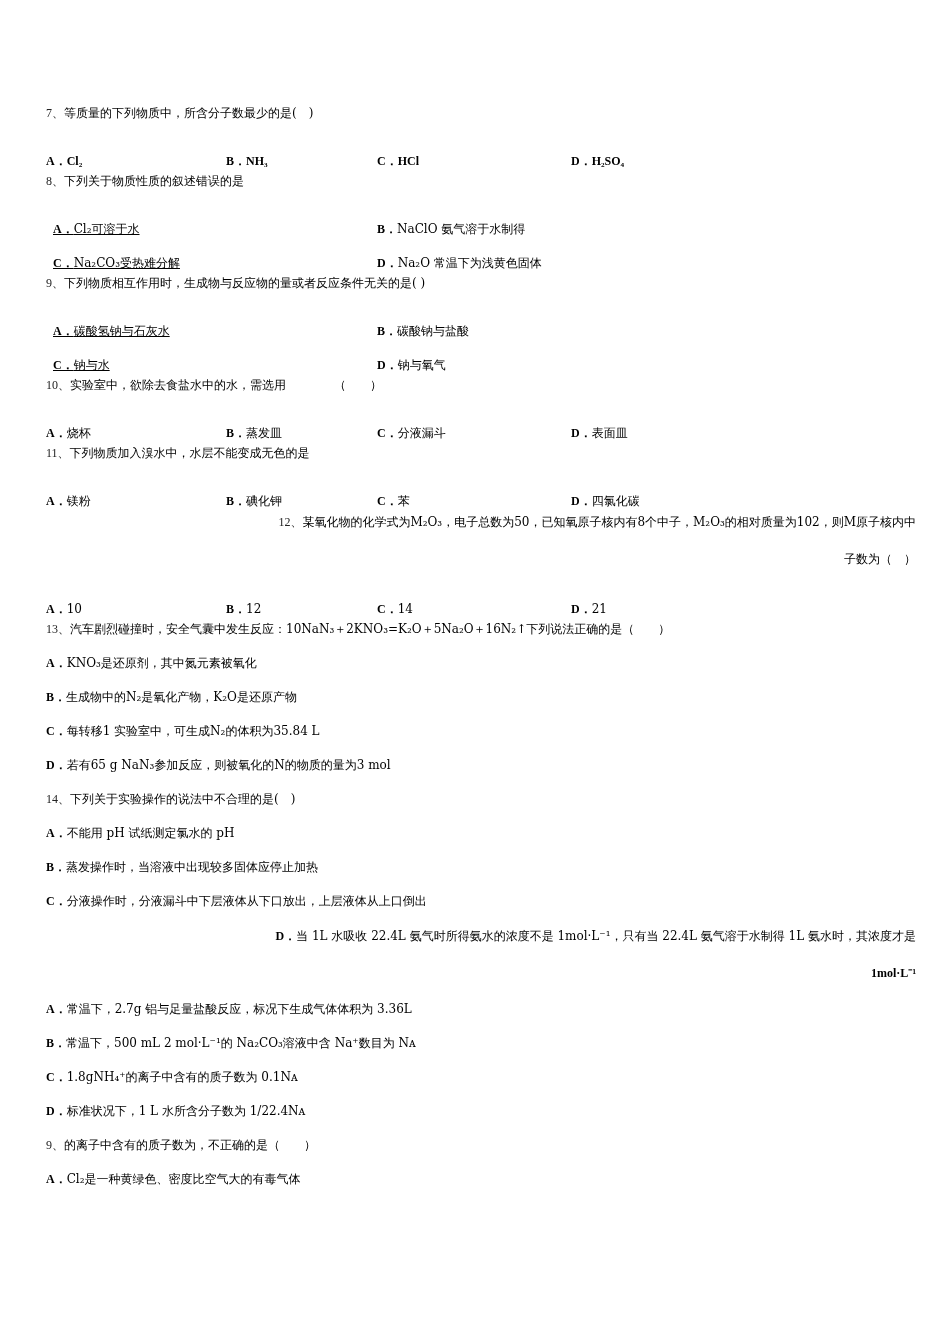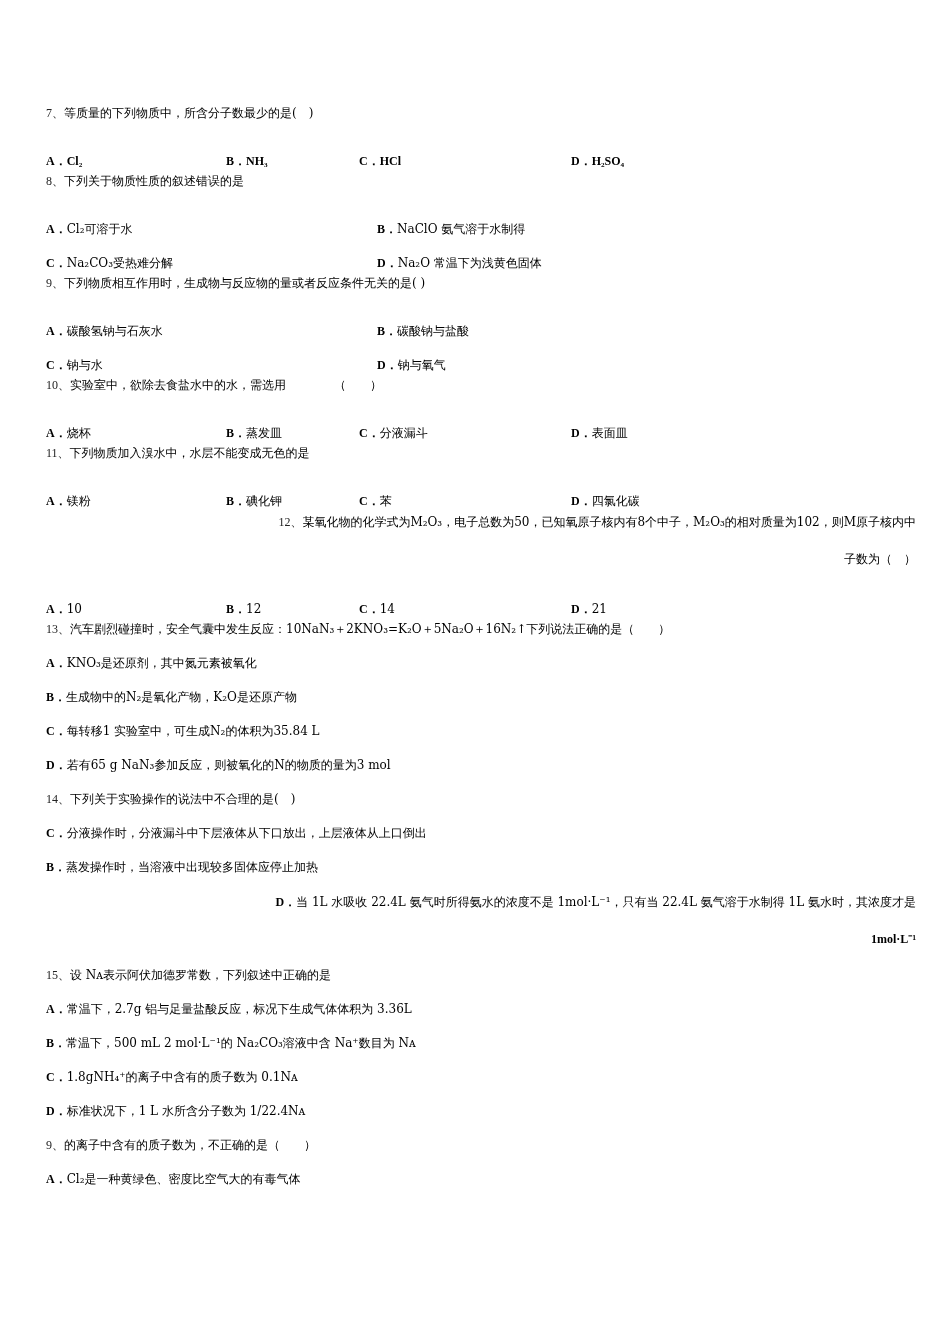--- a/index.html
+++ b/index.html
@@ -13,22 +13,22 @@
     position: relative; height: 34px; line-height: 34px;
     font-size: 12px; white-space: nowrap;
   }
   .line.tall { height: 37px; line-height: 37px; text-align: right; }
   .qnum { font-family: "Liberation Serif", serif; font-weight: normal; color: #222; }
   .qtext { font-weight: normal; }
   .opt { position: absolute; top: 0; white-space: nowrap; margin-top: 14px; }
   .opt-letter { font-family: "Liberation Serif", serif; font-weight: bold; }
   .opt-text { font-weight: normal; }
   .bold { font-family: "Liberation Serif", serif; font-weight: bold; }
-  .c0 { left: 0; } .c1 { left: 180px; } .c2 { left: 313px; } .c3 { left: 525px; }
-  .h0 { left: 0; } .h1 { left: 331px; }
+  .c0 { left: 0; } .c1 { left: 180px; } .c2 { left: 331px; } .c3 { left: 525px; }
+  .h0 { left: 7px; text-decoration: underline; } .h1 { left: 331px; }
 </style>
 </head>
 <body>
 
 <div class="page">
 
   <div class="line">
     <span class="qnum">7、</span><span class="qtext">等质量的下列物质中，所含分子数最少的是(　)</span>
   </div>
   <div class="line">
@@ -108,35 +108,35 @@
     <span class="opt-letter">C．</span><span class="opt-text">每转移1 实验室中，可生成N₂的体积为35.84 L</span>
   </div>
   <div class="line">
     <span class="opt-letter">D．</span><span class="opt-text">若有65 g NaN₃参加反应，则被氧化的N的物质的量为3 mol</span>
   </div>
 
   <div class="line">
     <span class="qnum">14、</span><span class="qtext">下列关于实验操作的说法中不合理的是(　)</span>
   </div>
   <div class="line">
-    <span class="opt-letter">C．</span><span class="opt-text">分液操作时，分液漏斗中下层液体从下口放出，上层液体从上口倒出</span>
+    <span class="opt-letter">A．</span><span class="opt-text">不能用 pH 试纸测定氯水的 pH</span>
   </div>
   <div class="line">
     <span class="opt-letter">B．</span><span class="opt-text">蒸发操作时，当溶液中出现较多固体应停止加热</span>
+  </div>
+  <div class="line">
+    <span class="opt-letter">C．</span><span class="opt-text">分液操作时，分液漏斗中下层液体从下口放出，上层液体从上口倒出</span>
   </div>
   <div class="line tall">
     <span class="opt-letter">D．</span><span class="opt-text">当 1L 水吸收 22.4L 氨气时所得氨水的浓度不是 1mol·L⁻¹，只有当 22.4L 氨气溶于水制得 1L 氨水时，其浓度才是</span>
   </div>
   <div class="line tall">
     <span class="bold">1mol·L⁻¹</span>
   </div>
 
-  <div class="line">
-    <span class="qnum">15、</span><span class="qtext">设 Nᴀ表示阿伏加德罗常数，下列叙述中正确的是</span>
-  </div>
   <div class="line">
     <span class="opt-letter">A．</span><span class="opt-text">常温下，2.7g 铝与足量盐酸反应，标况下生成气体体积为 3.36L</span>
   </div>
   <div class="line">
     <span class="opt-letter">B．</span><span class="opt-text">常温下，500 mL 2 mol·L⁻¹的 Na₂CO₃溶液中含 Na⁺数目为 Nᴀ</span>
   </div>
   <div class="line">
     <span class="opt-letter">C．</span><span class="opt-text">1.8gNH₄⁺的离子中含有的质子数为 0.1Nᴀ</span>
   </div>
   <div class="line">

